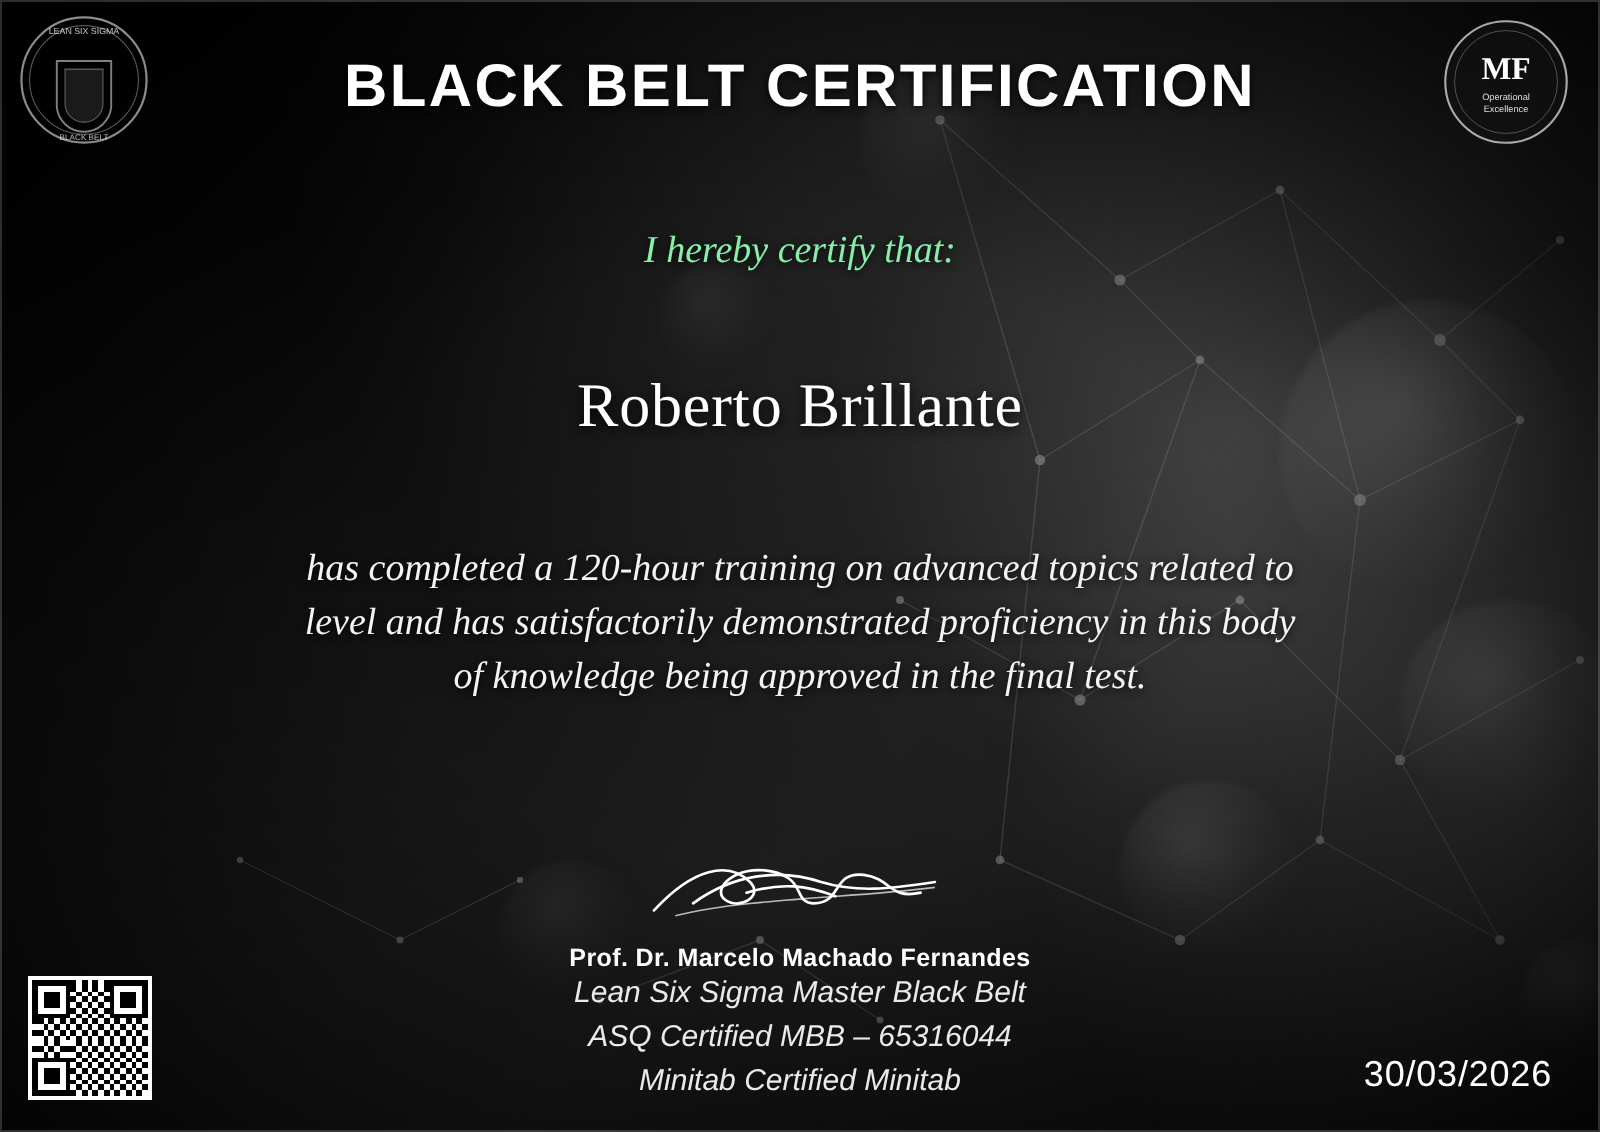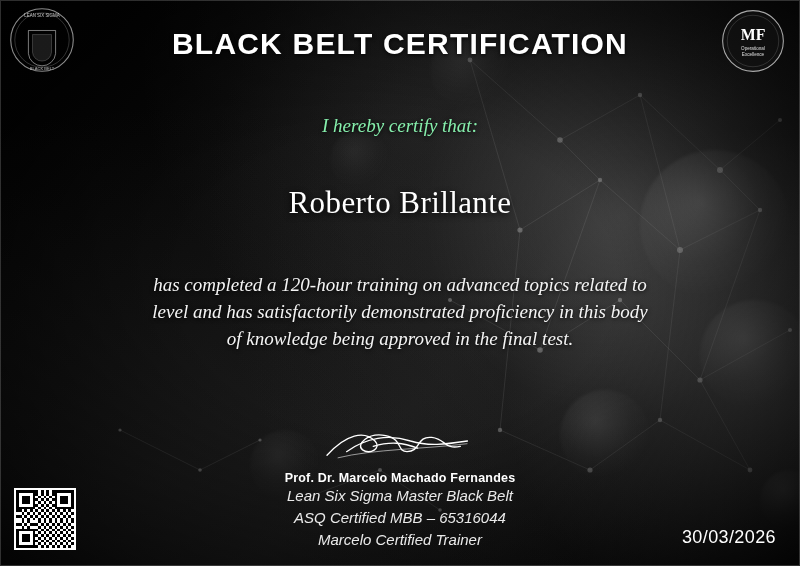--- a/index.html
+++ b/index.html
@@ -273,21 +273,21 @@
         <g fill="none" stroke="#ffffff" stroke-width="1.5" stroke-linecap="round">
           <path d="M18 34 C40 10, 60 6, 72 18 C80 26, 66 34, 58 28 C50 22, 64 8, 84 12 C104 16, 96 30, 108 30 C124 30, 118 12, 136 14 C152 16, 150 28, 168 24"></path>
           <path d="M40 30 C62 14, 88 10, 112 18 C132 24, 150 22, 176 18"></path>
           <path d="M70 24 C90 18, 104 20, 120 26"></path>
         </g>
         <path d="M30 37 C70 27, 130 27, 176 21" fill="none" stroke="rgba(255,255,255,0.7)" stroke-width="0.9"></path>
       </svg>
       <div class="sig-name">Prof. Dr. Marcelo Machado Fernandes</div>
       <div class="sig-line">Lean Six Sigma Master Black Belt</div>
       <div class="sig-line">ASQ Certified MBB – 65316044</div>
-      <div class="sig-line">Marcelo Certified Trainer</div>
+      <div class="sig-line">Minitab Certified Minitab</div>
     </div>
 
     <div class="date">30/03/2026</div>
   </div>
 
   <div class="qr">
     <div class="qr-grid" id="qr-grid">
         <i class="on"></i>
         <i class="on"></i>
         <i class="on"></i>

